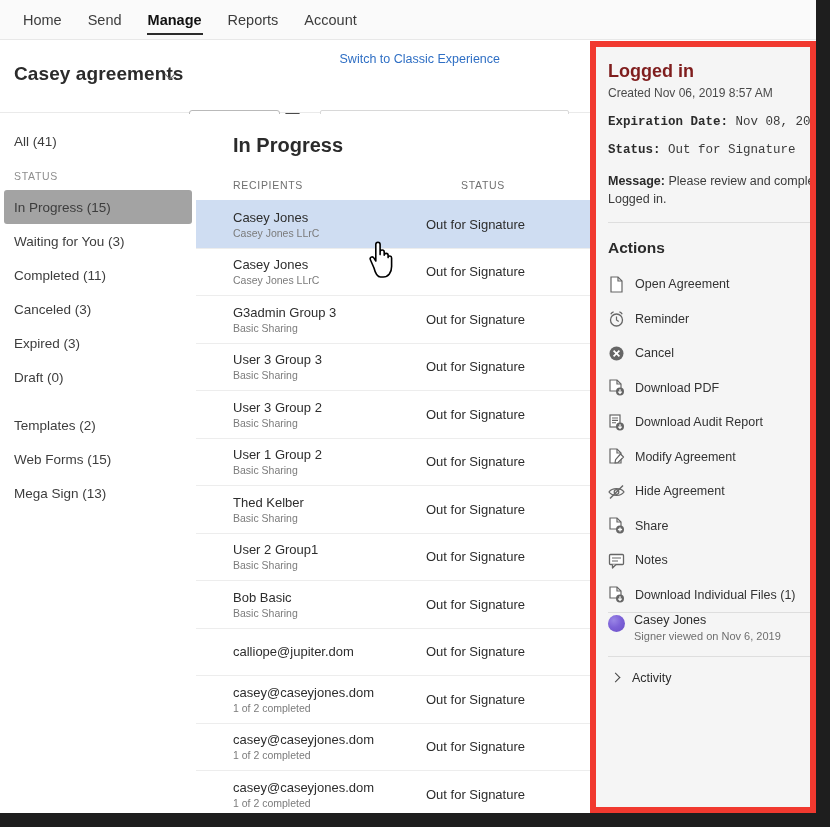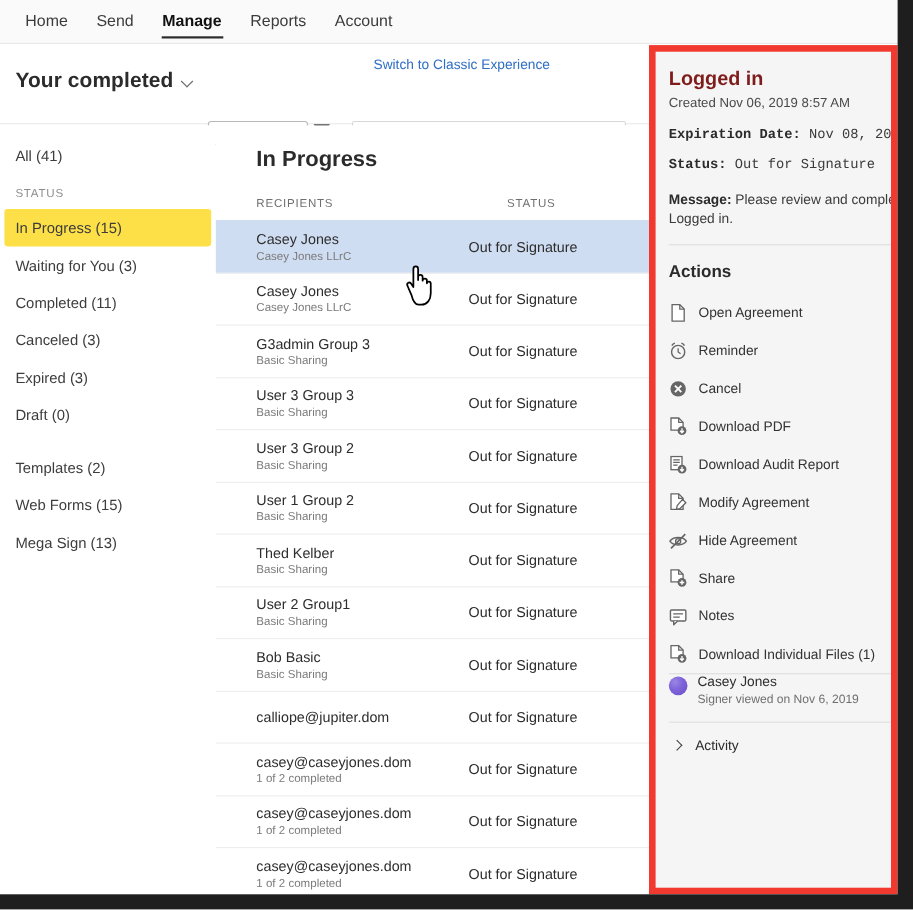--- a/index.html
+++ b/index.html
@@ -108,21 +108,21 @@
     background: #ffffff;
     padding-top: 10px;
   }
   .sb-item {
     height: 34px; margin: 0 4px;
     display: flex; align-items: center;
     padding-left: 10px;
     font-size: 13.5px; color: #3d3d3d;
     border-radius: 3px; cursor: pointer;
   }
-  .sb-item.selected { background: #fde047; }
+  .sb-item.selected { background: #a3a3a3; }
   .sb-section {
     height: 28px; display: flex; align-items: center;
     padding-left: 14px; margin-top: 4px;
     font-size: 10.5px; color: #8d8d8d;
     letter-spacing: .7px;
   }
   .sb-gap { height: 14px; }
 
   
   .center {
@@ -224,21 +224,21 @@
   <div class="topnav">
     <div class="navitem">Home</div>
     <div class="navitem">Send</div>
     <div class="navitem active">Manage</div>
     <div class="navitem">Reports</div>
     <div class="navitem">Account</div>
   </div>
 
   <div class="headerbar">
     <div class="classiclink">Switch to Classic Experience</div>
-    <div class="agrtitle">Your completed</div>
+    <div class="agrtitle">Casey agreements</div>
     <div class="chev-title"></div>
 
     <div class="chip">
       <span>Last 7 days</span>
       <span class="x">×</span>
     </div>
 
     <svg class="funnel" viewBox="0 0 17 18">
       <path d="M1 2 L16 2 L10 9.5 L10 16 L7 13.5 L7 9.5 Z" fill="#4a4a4a"></path>
     </svg>

